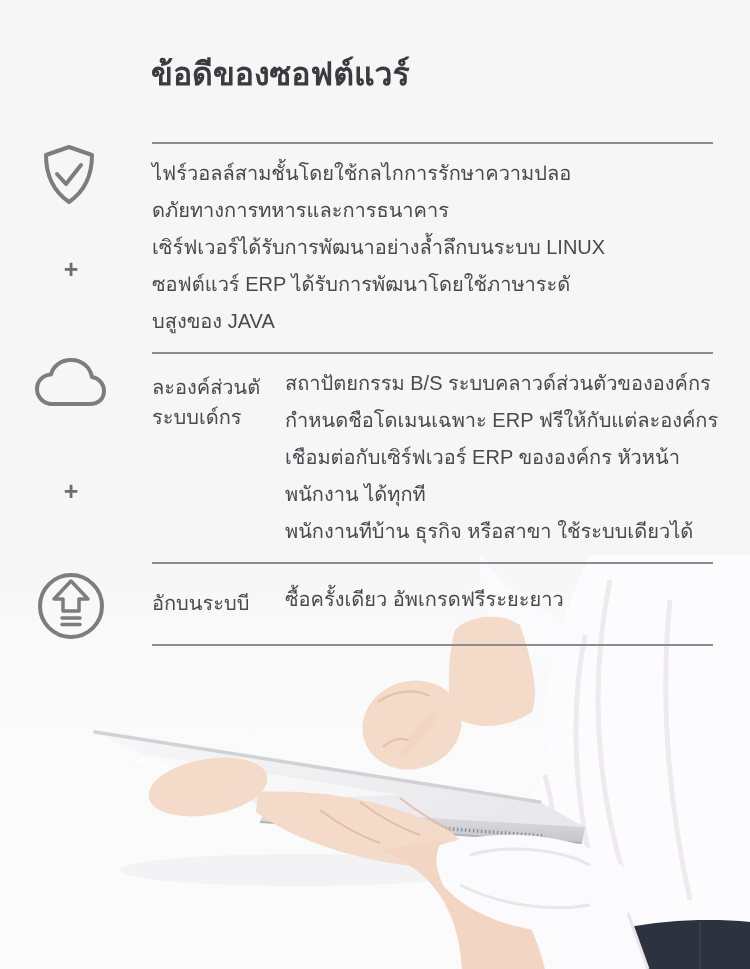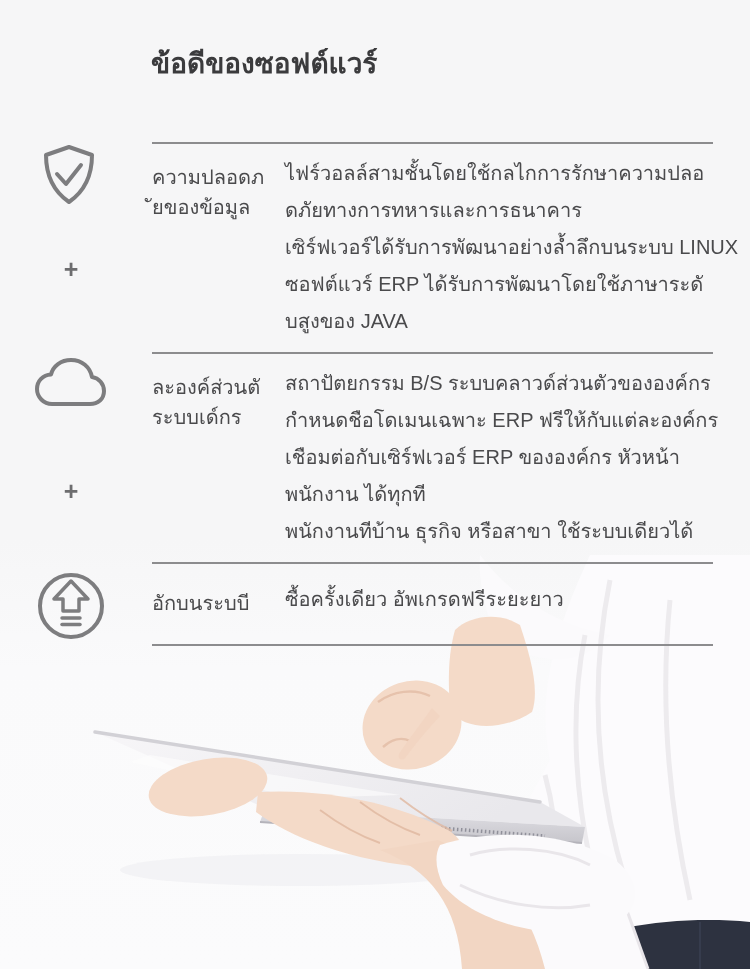--- a/index.html
+++ b/index.html
@@ -3,22 +3,22 @@
 <meta charset="utf-8">
 <style>
   html,body { margin:0; padding:0; }
   #stage {
     position:relative; width:750px; height:969px;
     background:#f6f6f7; overflow:hidden;
     font-family:"Liberation Sans","DejaVu Sans",sans-serif;
     color:#48484a;
   }
   .title {
-    position:absolute; left:151px; top:44px;
-    font-size:28px; line-height:40px; font-weight:600;
+    position:absolute; left:151px; top:54px;
+    font-size:32px; line-height:40px; font-weight:600;
     color:#3b3b3d; z-index:3; white-space:nowrap;
   }
   .divider {
     position:absolute; left:152px; width:561px; height:2px;
     background:#8c8c8e; z-index:4;
   }
   #d1{top:142px} #d2{top:352px} #d3{top:562px} #d4{top:644px}
   .row {
     position:absolute; left:152px; width:600px; display:flex;
     font-size:20px; z-index:3;
@@ -144,24 +144,20 @@
   </svg>
   <div class="plus" id="plus2">+</div>
   <svg class="icon" id="icon-upgrade" width="68" height="68" viewBox="0 0 68 68">
     <circle cx="34" cy="34" r="31" fill="none" stroke="#7d7d7f" stroke-width="4"></circle>
     <path d="M34 9 L51 27 L42 27 L42 39 L26 39 L26 27 L17 27 Z" fill="none" stroke="#7d7d7f" stroke-width="3.5" stroke-linejoin="round"></path>
     <path d="M25 46 L43 46" stroke="#7d7d7f" stroke-width="3.5" stroke-linecap="round"></path>
     <path d="M25 52.5 L43 52.5" stroke="#7d7d7f" stroke-width="3.5" stroke-linecap="round"></path>
   </svg>
 
   <div class="row" id="row1">
-    <div class="label">
-        <div class="ln">ความปลอดภ</div>
-        <div class="ln">ัยของข้อมูล</div>
-      </div>
     <div class="content">
         <div class="ln">ไฟร์วอลล์สามชั้นโดยใช้กลไกการรักษาความปลอ</div>
         <div class="ln">ดภัยทางการทหารและการธนาคาร</div>
         <div class="ln">เซิร์ฟเวอร์ได้รับการพัฒนาอย่างล้ำลึกบนระบบ LINUX</div>
         <div class="ln">ซอฟต์แวร์ ERP ได้รับการพัฒนาโดยใช้ภาษาระดั</div>
         <div class="ln">บสูงของ JAVA</div>
       </div>
   </div>
   <div class="row" id="row2">
     <div class="label">

